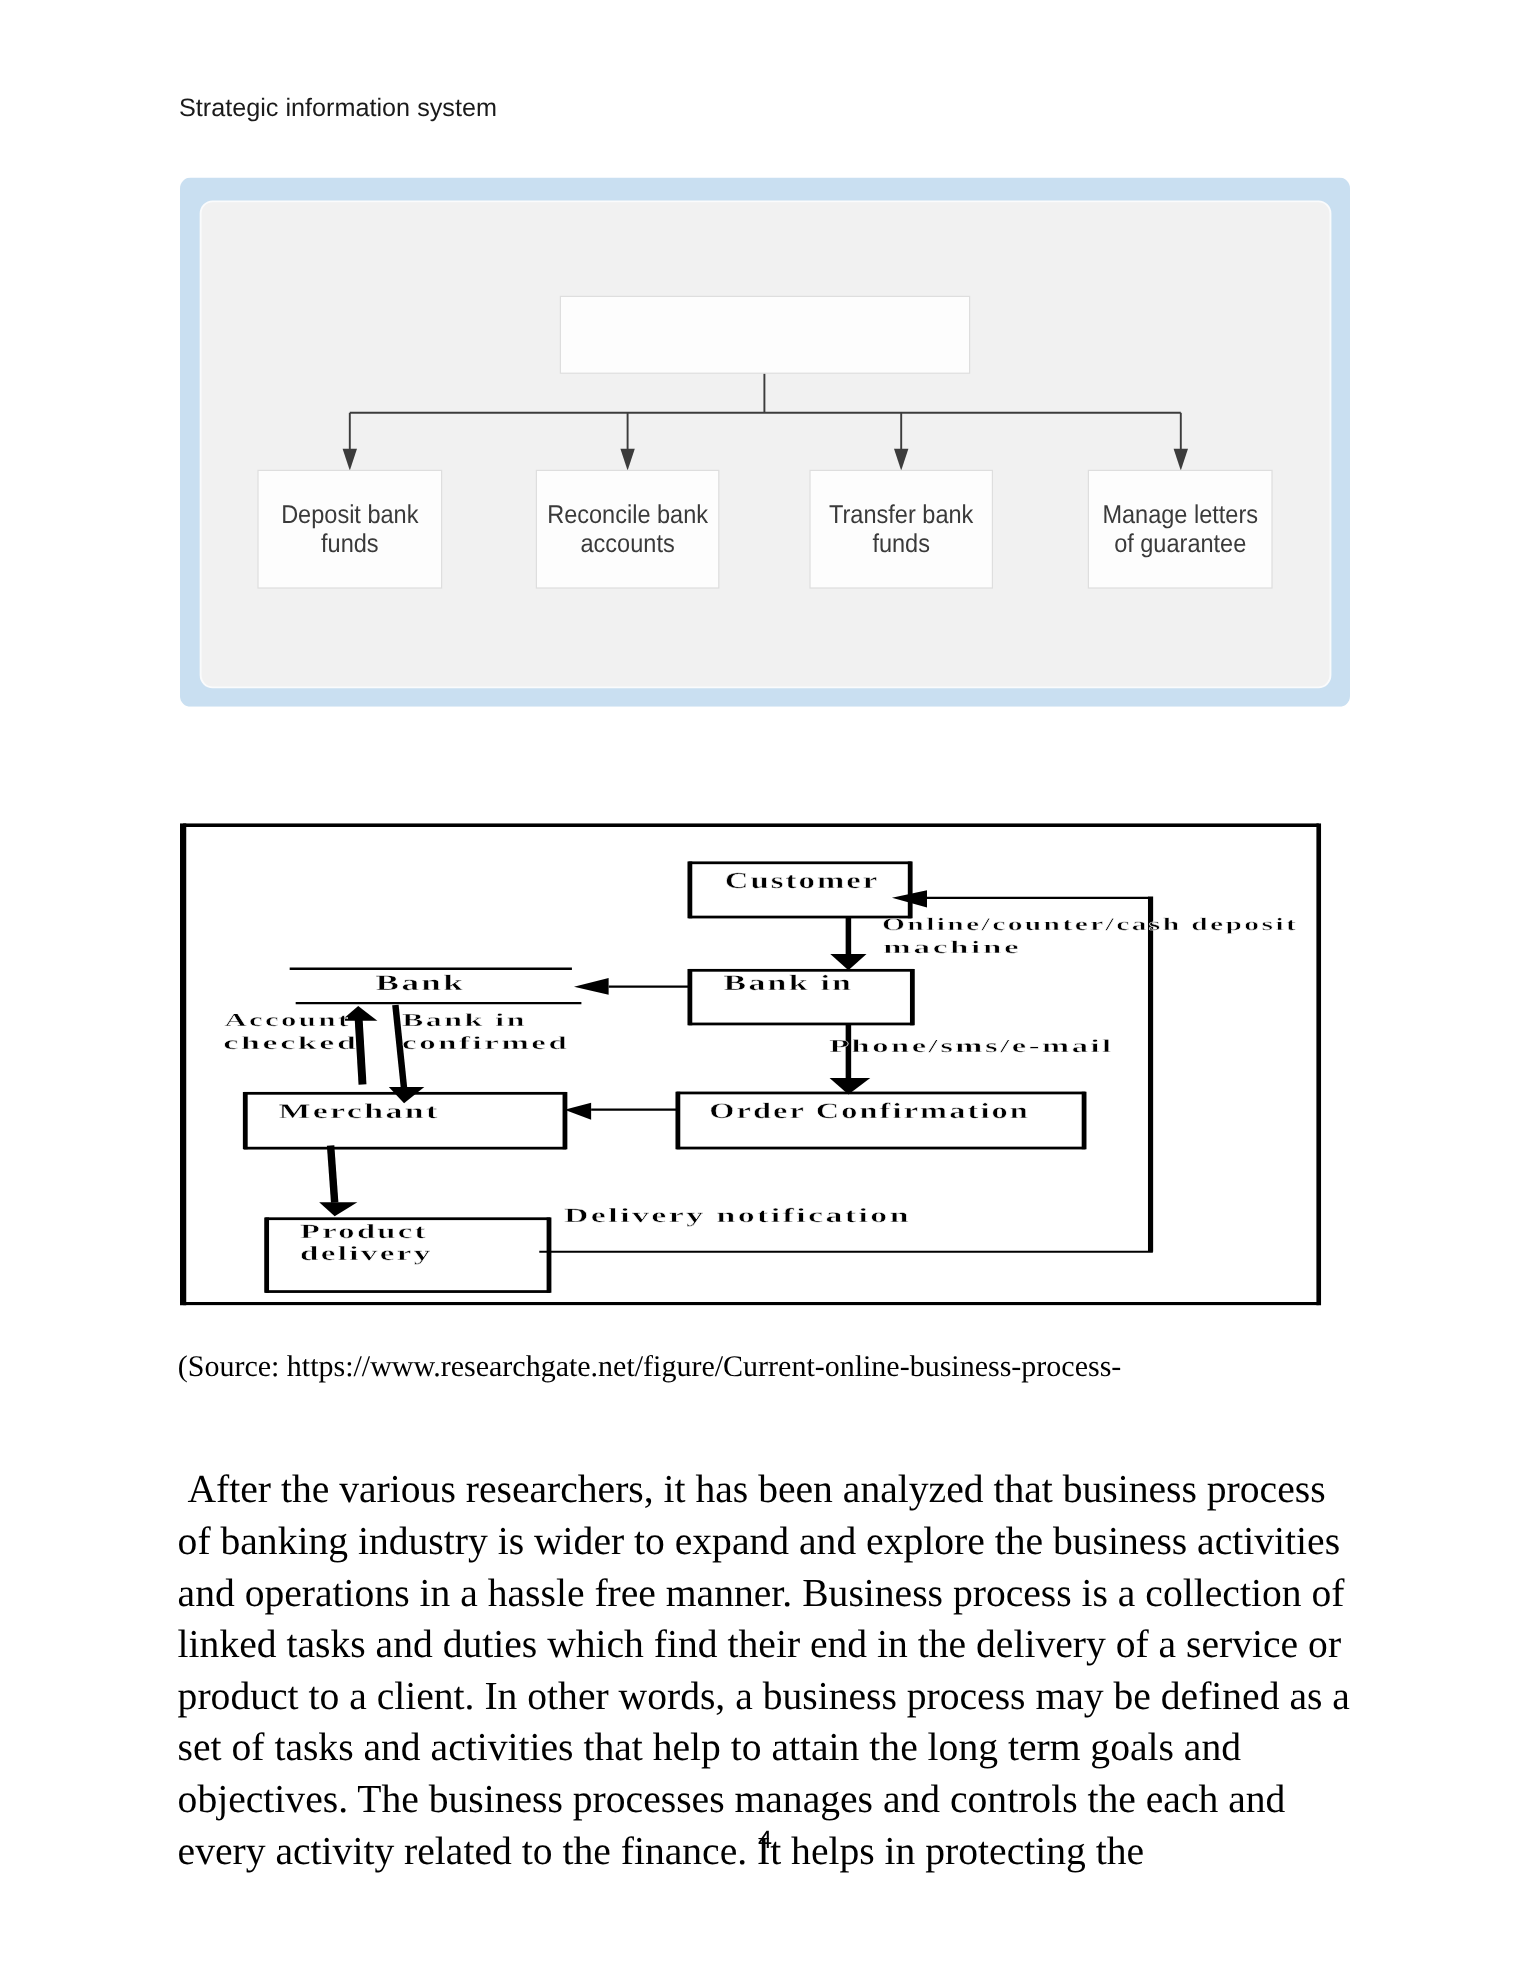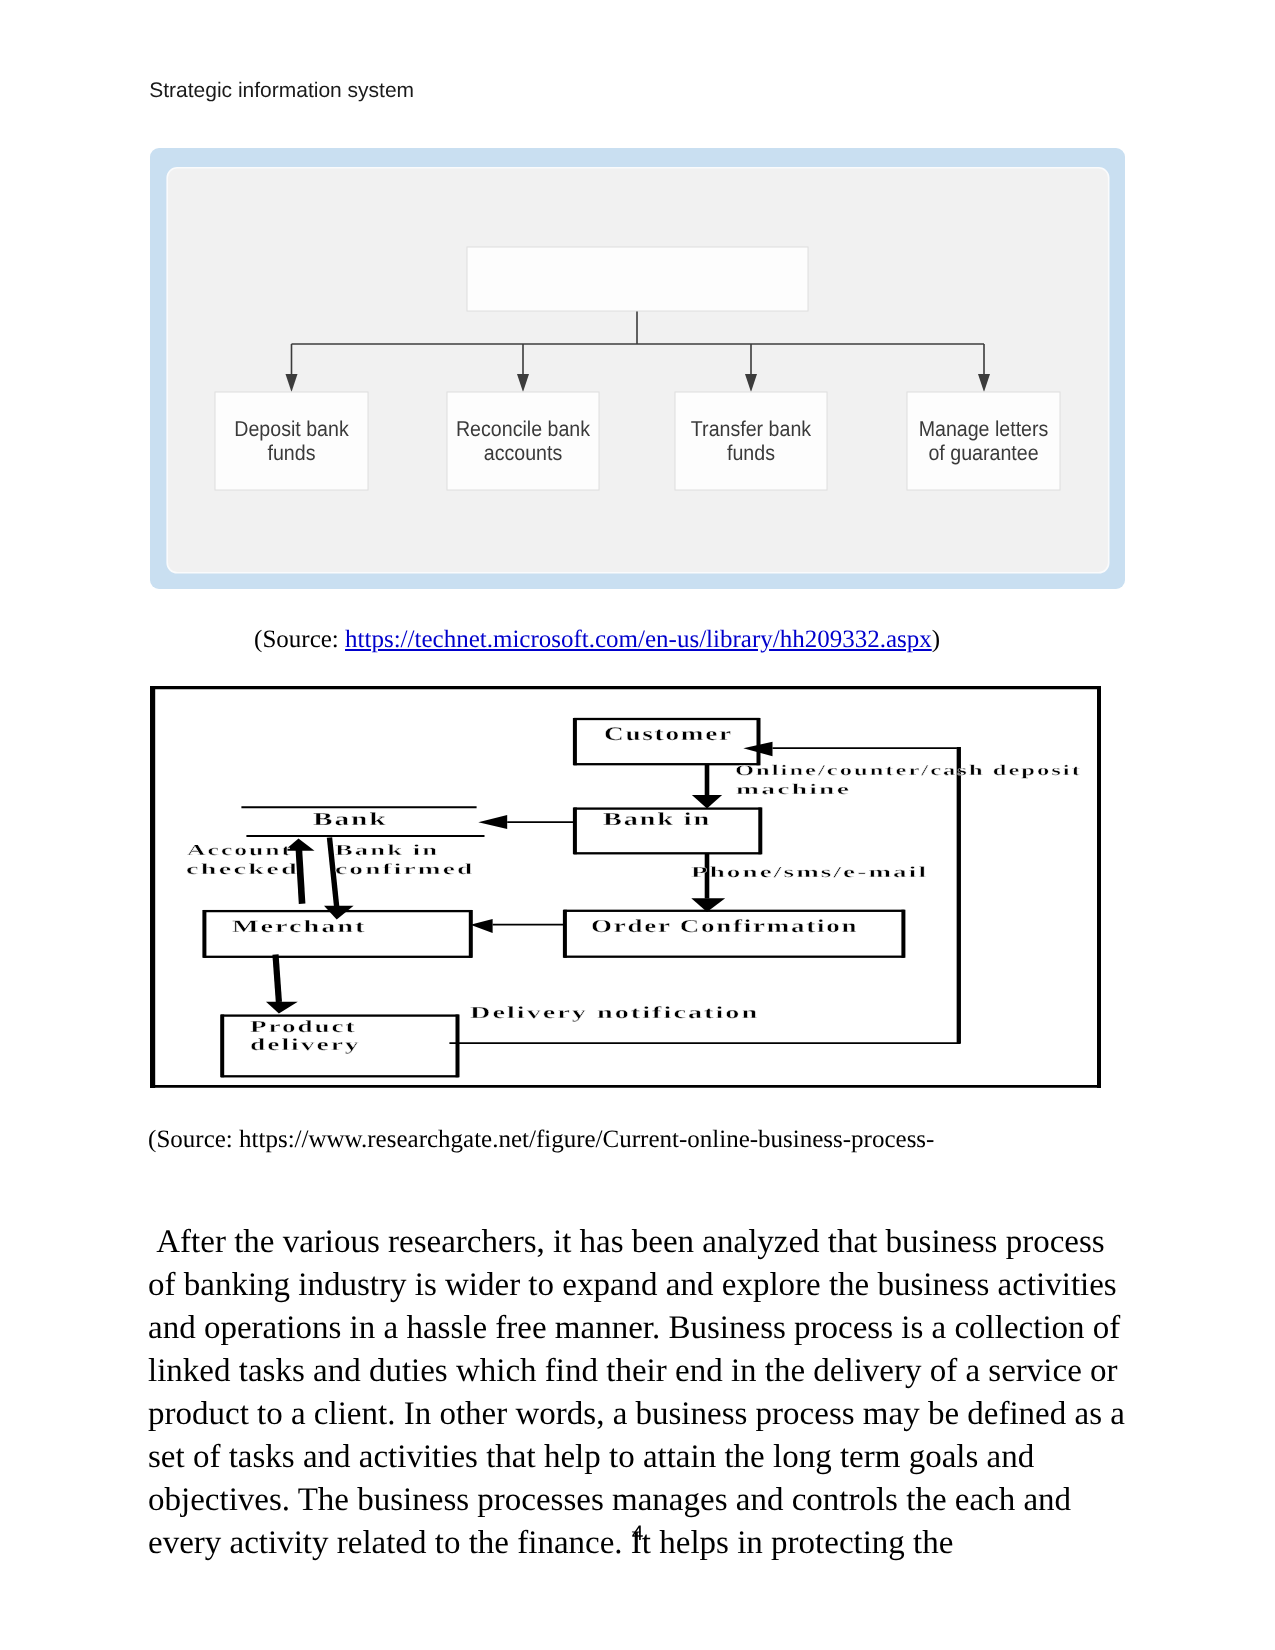--- a/index.html
+++ b/index.html
@@ -71,23 +71,20 @@
         <rect x="525" y="244" width="152" height="98" fill="#fdfdfd" stroke="#dedede" stroke-width="1"></rect>
         <rect x="757" y="244" width="153" height="98" fill="#fdfdfd" stroke="#dedede" stroke-width="1"></rect>
       </g>
     </svg>
     <div class="f1label f1c1">Deposit bank funds</div>
     <div class="f1label f1c2">Reconcile bank accounts</div>
     <div class="f1label f1c3">Transfer bank funds</div>
     <div class="f1label f1c4">Manage letters of guarantee</div>
   </div>
 
-  <div class="src1">
-    <span>(Source: </span><a class="lnk">https://technet.microsoft.com/en-us/library/hh209332.aspx</a><span>)</span>
-  </div>
 
   <div class="fig2">
     <svg class="fig2svg" width="951" height="402" viewBox="0 0 951 402" xmlns="http://www.w3.org/2000/svg">
       <g stroke="#000" fill="none">
         <path d="M2.6 1.6 L949 1.6" stroke-width="3.2"></path>
         <path d="M2.6 400.4 L949 400.4" stroke-width="2.6"></path>
         <path d="M2.6 0 L2.6 402" stroke-width="5.2"></path>
         <path d="M949 0 L949 402" stroke-width="4"></path>
       </g>
       <g fill="none" stroke="#000">

